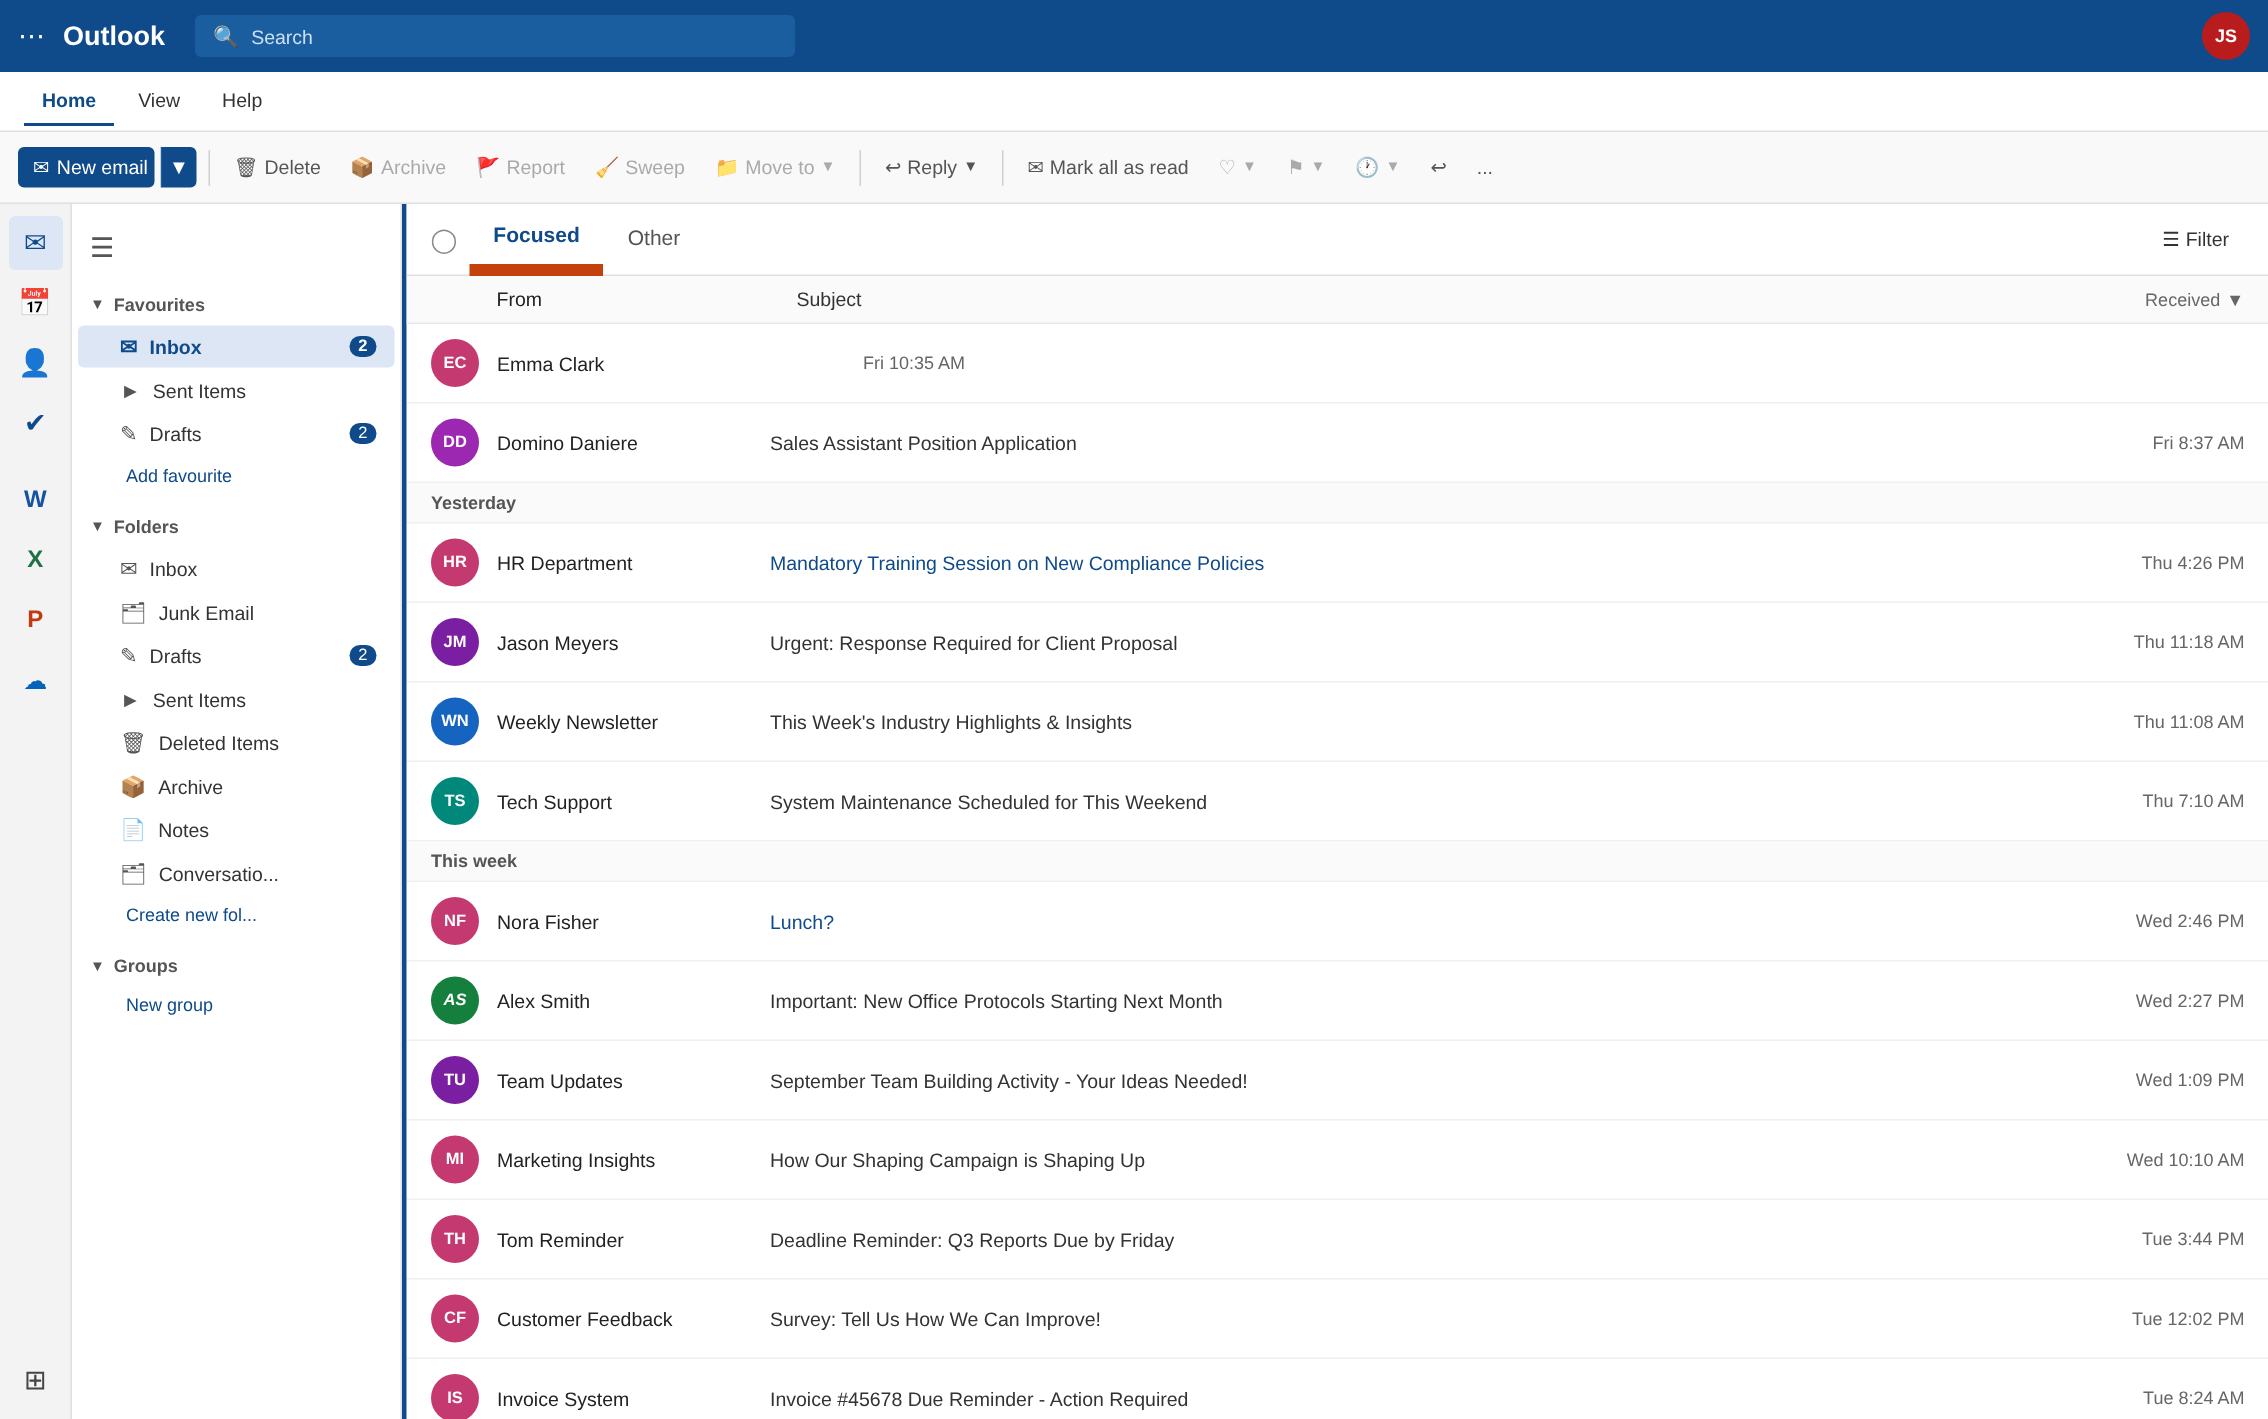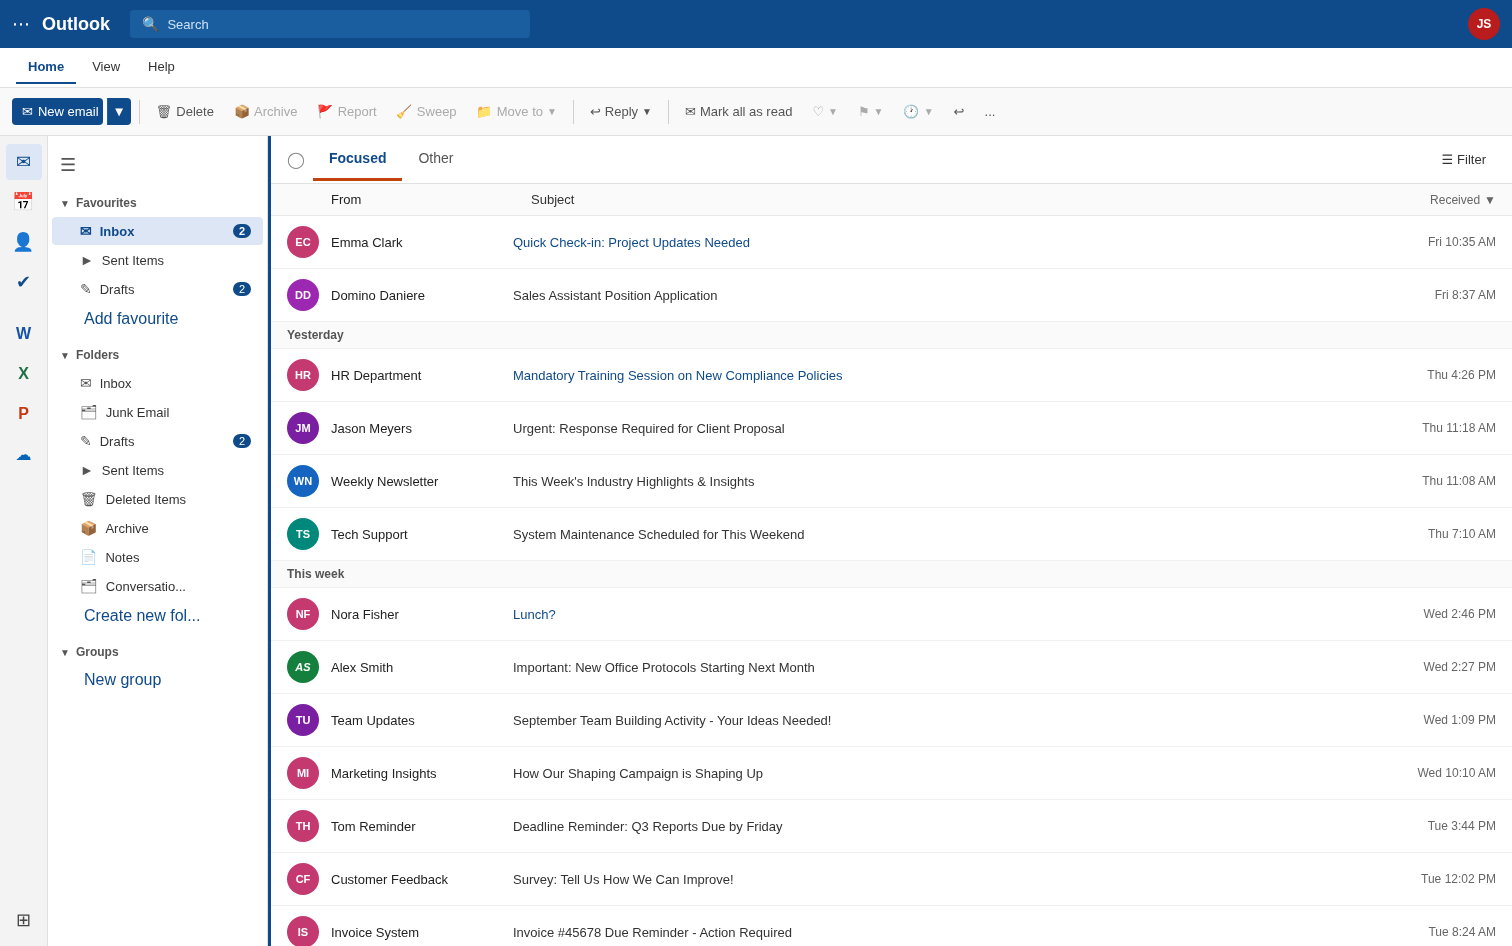--- a/index.html
+++ b/index.html
@@ -186,21 +186,21 @@
       background: #0f4a8a;
       color: white;
       border-radius: 10px;
       padding: 1px 6px;
       font-size: 11px;
     }
     .nav-link {
       padding: 6px 12px 6px 36px;
       color: #0f4a8a;
       cursor: pointer;
-      font-size: 16px;
+      font-size: 12px;
     }
 
     
     .email-area {
       flex: 1;
       display: flex;
       flex-direction: column;
       overflow: hidden;
     }
 
@@ -215,21 +215,21 @@
       gap: 0;
     }
     .email-tab {
       padding: 12px 16px;
       font-size: 14px;
       cursor: pointer;
       color: #555;
       border-bottom: 3px solid transparent;
       display: flex; align-items: center; gap: 6px;
     }
-    .email-tab.active { color: #0f4a8a; border-bottom: 3px solid #c2410c; font-weight: 600; }
+    .email-tab.active { color: #0f4a8a; border-bottom: 8px solid #c2410c; font-weight: 600; }
     .email-tab-check { color: #888; font-size: 16px; cursor: pointer; margin-right: 8px; }
     .filter-btn {
       margin-left: auto;
       display: flex; align-items: center; gap: 4px;
       cursor: pointer;
       font-size: 13px;
       color: #333;
       padding: 6px 10px;
       border-radius: 4px;
     }
@@ -505,21 +505,20 @@
       <div class="col-received">
         <span>Received</span>
         <span>▼</span>
       </div>
     </div>
 
     <div class="email-list" id="email-list-container">
     <div class="email-row">
           <div class="avatar" style="background: rgb(196, 58, 112);">EC</div>
           <div class="col-from">Emma Clark</div>
-          <div class="col-subject unread">Quick Check-in: Project Updates Needed</div>
           <div class="col-received">Fri 10:35 AM</div>
         </div>
         <div class="email-row">
           <div class="avatar" style="background: rgb(156, 39, 176);">DD</div>
           <div class="col-from">Domino Daniere</div>
           <div class="col-subject">Sales Assistant Position Application</div>
           <div class="col-received">Fri 8:37 AM</div>
         </div>
         <div class="email-row section-header">Yesterday</div>
         <div class="email-row">

